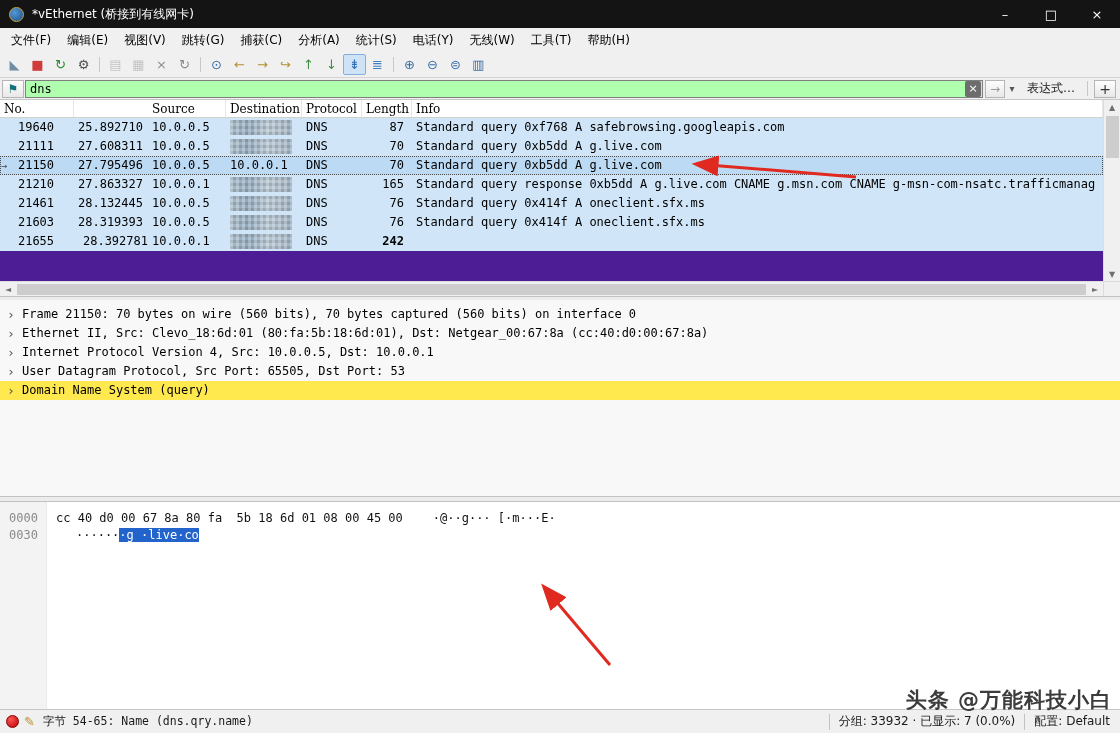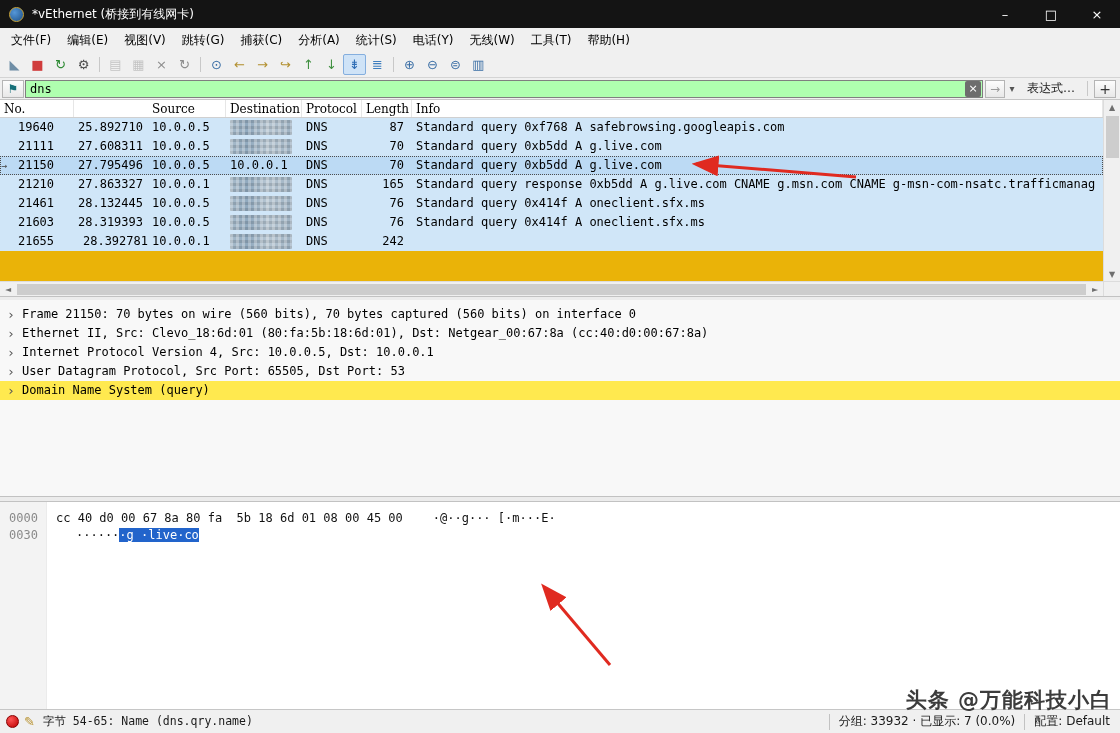--- a/index.html
+++ b/index.html
@@ -36,21 +36,21 @@
   .filter-clear{width:16px;height:16px;background:#6d6d6d;color:#fff;display:flex;align-items:center;justify-content:center;
     font-size:11px;border-radius:2px;margin-right:1px}
   .filter-apply{width:20px;height:18px;border:1px solid #b5b5b5;background:linear-gradient(#fdfdfd,#e8e8e8);
     display:flex;align-items:center;justify-content:center;color:#9a9a9a;margin-left:2px}
   .filter-drop{width:14px;color:#555;text-align:center;font-size:10px}
   .filter-expr{padding:0 8px;color:#222;white-space:nowrap}
   .filter-add{width:22px;height:18px;border:1px solid #b5b5b5;background:linear-gradient(#fdfdfd,#e8e8e8);
     display:flex;align-items:center;justify-content:center;font-size:14px;color:#333;margin:0 2px}
 
   
-  .packet-list{height:196px;position:relative;background:#eab308}
+  .packet-list{height:196px;position:relative;background:#4c1d95}
   .pl-header{display:flex;height:18px;line-height:18px;background:#fff;border-bottom:1px solid #d0d0d0;
     font-family:"DejaVu Serif","Liberation Serif",serif;font-size:12px;padding-right:17px}
   .pl-hcell{padding-left:4px;border-right:1px solid #e6e6e6;overflow:hidden;white-space:nowrap}
   .pl-body{position:absolute;top:18px;left:0;right:17px;bottom:15px;overflow:hidden;
     font-family:"DejaVu Sans Mono","Liberation Mono",monospace;font-size:12px}
   .pl-row{display:flex;height:19px;line-height:19px;background:var(--dns-row-bg,#d0e6f8);position:relative}
   .pl-row.selected{background:#bcdaf4;outline:1px dotted #4d4d4d;outline-offset:-1px}
   .pl-cell{padding-left:4px;overflow:hidden;white-space:nowrap}
   .col-no{text-align:center;padding-right:6px}
   .col-length{text-align:right;padding-right:8px}
@@ -281,21 +281,21 @@
         <div class="pl-cell col-protocol" style="width: 60px;">DNS</div>
         <div class="pl-cell col-length" style="width: 50px;">76</div>
         <div class="pl-cell col-info" style="flex: 1 1 0%;">Standard query 0x414f A oneclient.sfx.ms</div>
       </div>
       <div class="pl-row">
         <div class="pl-cell col-no" style="width: 74px;">21655</div>
         <div class="pl-cell col-time" style="width: 74px; text-align: right;">28.392781</div>
         <div class="pl-cell col-source" style="width: 78px;">10.0.0.1</div>
         <div class="pl-cell col-destination" style="width: 76px;"><span class="censored"></span></div>
         <div class="pl-cell col-protocol" style="width: 60px;">DNS</div>
-        <div class="pl-cell col-length" style="width: 50px;">242</div>
+        <div class="pl-cell col-length" style="width: 50px; font-weight: bold;">242</div>
       </div>
     </div>
   <div class="pl-vscroll">
     <div class="arr">▲</div>
     <div class="thumb"></div>
     <div class="spacer"></div>
     <div class="arr">▼</div>
   </div>
   <div class="pl-hscroll">
     <div class="arr">◄</div>

